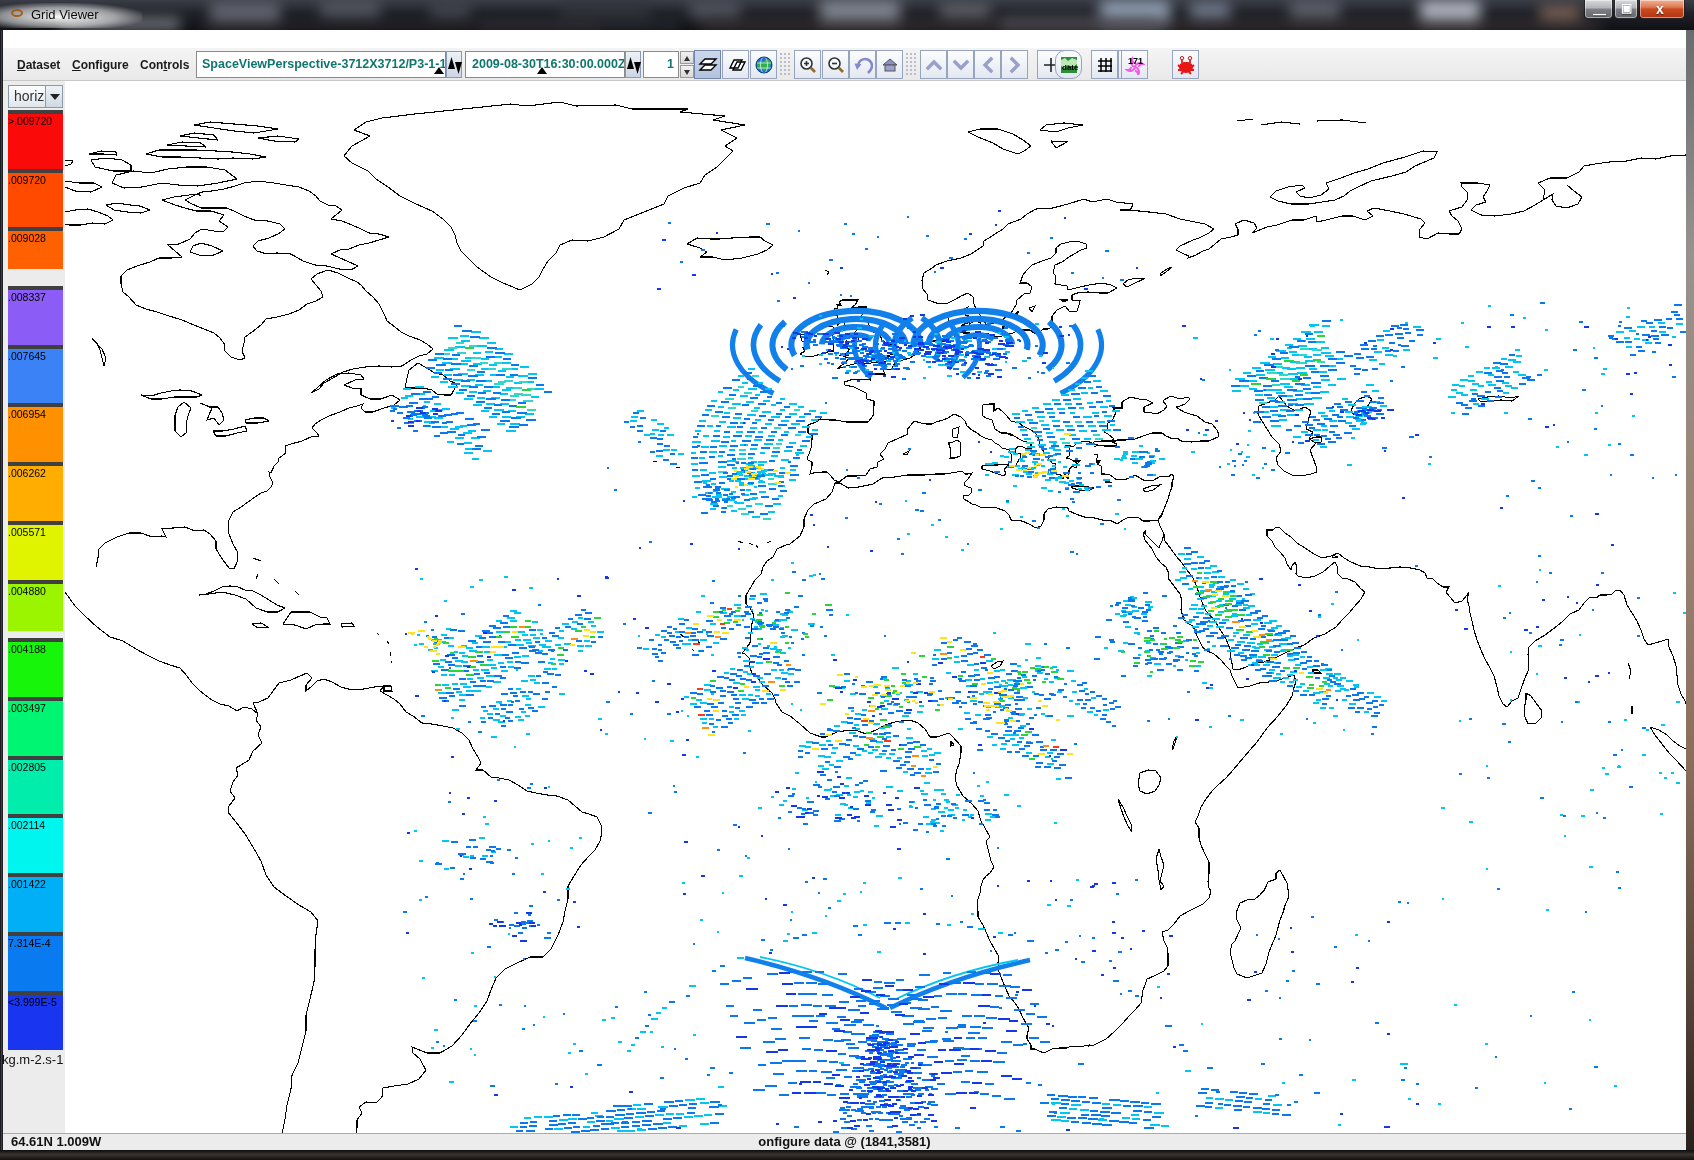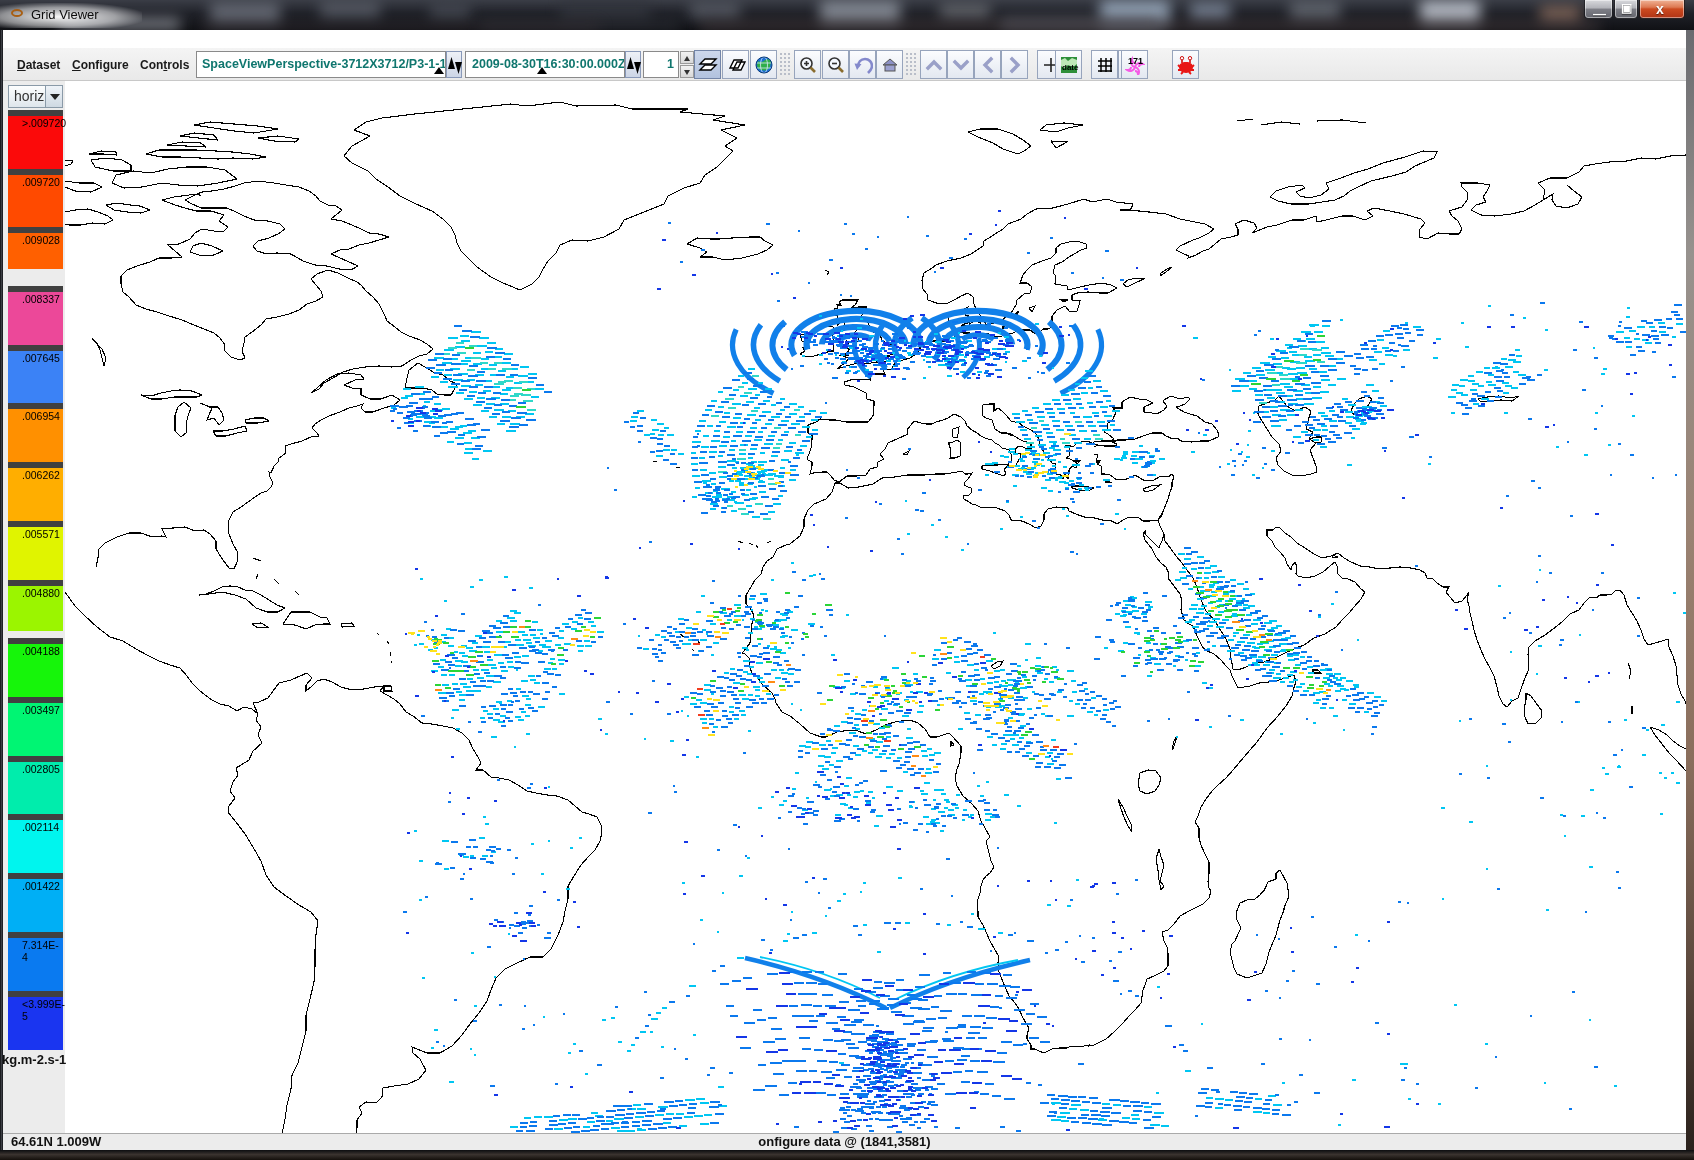--- a/index.html
+++ b/index.html
@@ -30,22 +30,22 @@
 .mspin:after{content:"";position:absolute;left:3px;width:0;height:0;border-left:3.5px solid transparent;border-right:3.5px solid transparent}
 .mspin.u:after{top:4px;border-bottom:5px solid #333}
 .mspin.d:after{top:4px;border-top:5px solid #333}
 .tbtn{position:absolute;top:2px;width:27px;height:29px;border:1px solid #97a4bc;background:linear-gradient(180deg,#fbfcfe,#e3e8f1);display:flex;align-items:center;justify-content:center}
 .sep{position:absolute;top:4px;width:13px;height:25px;background-image:radial-gradient(#b9bec9 28%,transparent 32%);background-size:4px 4px}
 
 #lpanel{position:absolute;left:3px;top:81px;width:62px;height:1052px;background:#ececec}
 #horiz{position:absolute;left:8px;top:85px;width:55px;height:23px;background:linear-gradient(180deg,#fdfefe,#dfe6ec);border:1px solid #8a9aa8;font-size:14px;color:#333;line-height:21px;padding-left:5px}
 #horiz b{position:absolute;right:0;top:0;width:17px;height:21px;border-left:1px solid #8a9aa8;background:linear-gradient(180deg,#eef3f8,#cfd9e2)}
 #horiz b:after{content:"";position:absolute;left:4px;top:8px;border-left:5px solid transparent;border-right:5px solid transparent;border-top:6px solid #222}
-.cb{position:absolute;left:8px;width:55px;border-top:6px solid #404040;font-size:10.5px;color:#000;padding:1px 0 0 14px;letter-spacing:0px}
-#units{position:absolute;left:2px;top:1052px;font-size:13px;font-weight:700;color:#111}
+.cb{position:absolute;left:8px;width:55px;border-top:4px solid #404040;font-size:10.5px;color:#000;padding:1px 0 0 0;letter-spacing:0px}
+#units{position:absolute;left:2px;top:1052px;font-size:13px;font-weight:400;color:#111}
 
 #sbar{position:absolute;left:3px;top:1133px;width:1683px;height:17px;background:#ececec;border-top:1px solid #aaa;font-size:13px;font-weight:700;color:#111;line-height:16px}
 #sbar .c{position:absolute;left:0;width:100%;text-align:center}
 #mapsvg{position:absolute;left:0;top:0}
 </style></head>
 <body>
 <div id="win">
 <svg id="mapsvg" width="1694" height="1160" viewBox="0 0 1694 1160">
 <defs>
         <clipPath id="mapc">
@@ -86,21 +86,21 @@
         <path d="M465 348h9M522 390h9M516 407h10M1251 384h10M1284 361h10M1317 336h8M1266 379h10M1313 360h8M1292 381h8M1300 375h8M448 671h8M468 657h8M475 652h8M496 637h6M503 632h7M510 627h7M435 685h6M456 671h8M525 621h6M470 667h6M511 637h8M525 627h6M445 688h6M466 675h8M480 665h8M575 631h7M581 627h5M594 618h7M558 648h6M557 655h7M551 664h5M590 637h5M450 653h4M433 644h7M434 639h4M443 643h6M435 640h7M432 661h7M1230 610h8M1237 615h8M1265 634h8M1286 650h7M1196 593h8M1203 597h7M1210 602h6M1217 606h7M1224 611h8M1225 617h7M1246 632h7M1260 642h8M1208 611h6M1215 615h7M1236 630h8M1197 573h5M1210 582h7M1223 592h5M1230 596h5M1228 601h5M1218 599h6M1225 604h7M1193 587h7M1226 610h7M1322 682h5M1259 647h6M1293 668h7M1306 677h7M1319 686h5M1263 655h7M1283 668h7M1309 685h5M1307 688h7M1198 662h6M1121 652h4M1164 639h3M1154 631h5M1169 638h6M1150 640h5M1178 642h5M1189 666h6M1161 644h6M1177 637h6M1144 638h7M1193 640h4M1144 652h6M1144 641h6M1190 661h6M1161 649h7M1173 648h7M1175 640h6M1150 672h3M1134 663h6M1148 656h3M710 681h6M691 698h5M766 662h6M740 684h5M738 691h6M779 686h6M713 612h6M713 617h6M880 720h7M866 733h6M864 745h5M885 727h5M914 747h7M877 737h7M898 749h6M875 747h5M991 659h5M1024 680h6M947 647h7M1014 689h6M947 658h5M958 676h5M972 684h6M999 701h6M1025 732h7M1021 735h7M1029 759h6M825 605h7M805 637h4M755 621h3M724 623h6M733 622h5M772 623h4M785 593h5M812 614h4M775 652h6M757 615h6M735 611h5M759 626h6M722 610h4M756 620h6M737 608h4M785 627h4M757 639h4M803 634h5M785 643h4M868 698h6M902 683h6M899 707h4M901 674h5M875 709h4M884 680h5M829 686h6M922 677h5M880 703h4M907 702h3M892 693h6M827 700h6M935 710h5M883 726h3M891 686h4M893 691h4M886 696h6M919 656h6M1022 672h6M1017 691h3M1018 674h3M1057 679h7M1017 672h4M1050 668h3M1042 682h4M1027 683h4M1044 667h5M1051 672h4M1035 669h6M1012 688h5M1005 683h3M1055 672h3M1030 668h5" stroke="#2bd437" stroke-width="1.9" fill="none"></path>
         <path d="M470 661h8M519 627h6M435 690h7M571 639h7M1259 635h6M1266 640h6M1232 622h8M1192 581h6M1205 590h7M1326 690h5M786 665h5M768 682h7M702 728h7M685 633h6M715 637h6M868 711h7M866 738h7M912 756h7M911 766h5M921 776h5M940 654h7M1043 746h6" stroke="#ff8c14" stroke-width="1.9" fill="none"></path>
         <path d="M491 647h7M512 632h6M490 652h6M497 647h7M584 630h6M570 645h5M583 636h6M590 632h6M436 654h4M432 641h5M424 647h4M427 637h3M418 631h7M428 639h4M437 643h5M430 651h7M411 634h3M438 641h4M436 645h3M408 633h7M458 647h7M433 647h3M1252 631h6M1211 608h6M1239 627h7M1253 637h8M1202 582h7M1215 591h7M1222 596h7M1212 595h6M1299 673h5M1270 659h7M1316 689h7M1323 693h5M770 643h7M707 699h5M713 700h7M744 687h5M713 711h6M762 691h7M708 735h7M780 690h6M693 624h6M707 616h7M717 620h5M714 632h6M734 620h7M722 633h7M826 735h6M812 749h7M835 741h7M933 767h5M940 638h7M947 642h5M960 650h6M987 673h6M1001 691h6M1007 696h7M981 684h5M1001 697h7M993 702h7M1006 711h6M1067 754h6M1038 754h7M845 714h4M874 685h7M820 704h6M861 687h6M869 686h5M837 675h6M895 693h5M912 701h3M885 690h6M881 695h6M855 677h3M900 686h5M911 653h5M884 686h6M870 706h6M905 701h4M906 683h4M863 719h6M872 695h6M913 683h5M868 723h6M915 703h3M929 692h6M1056 720h4M987 706h7M991 706h5M986 710h4M1038 701h4M940 705h4M948 699h5M996 706h3M1008 697h4M1042 706h6M1010 721h6M988 694h5M996 723h6M983 703h7M1020 684h4M1005 709h3M998 692h5M1004 697h5M984 706h5M1002 723h3M970 698h7M748 479h7M758 469h6M746 467h7M752 476h3M773 471h5M745 472h6M734 471h3M731 479h6M756 467h5M775 483h6M785 473h6M734 476h5M735 487h3M744 485h4M751 474h6M744 469h5M1064 434h7M1027 468h4M1051 471h6M1062 476h7M1021 454h5M1036 464h6M1044 472h4M1016 470h6M1038 473h6M1040 455h6M1023 470h4M1035 455h4M1009 466h6M1034 466h3M1042 472h6M1033 477h5M1034 475h5M1025 453h5" stroke="#ffe21c" stroke-width="1.9" fill="none"></path>
         <path d="M697 689h6M698 715h7M727 609h5M720 624h5M693 644h7M861 721h7M884 741h7M980 657h5M1053 747h6" stroke="#f23c1e" stroke-width="1.9" fill="none"></path>
 </g>
 </svg>
 <div id="lpanel"></div>
 <div class="cb" style="top:110px;height:59px;background:#fb0a0a">&gt;.009720</div>
     <div class="cb" style="top:169px;height:59px;background:#ff4a00">.009720</div>
     <div class="cb" style="top:227px;height:42px;background:#ff6000">.009028</div>
-    <div class="cb" style="top:286px;height:61px;background:#ec4899">.008337</div>
+    <div class="cb" style="top:286px;height:61px;background:#8b5cf6">.008337</div>
     <div class="cb" style="top:345px;height:59px;background:#3b82f6">.007645</div>
     <div class="cb" style="top:403px;height:59px;background:#ff9000">.006954</div>
     <div class="cb" style="top:462px;height:59px;background:#ffae00">.006262</div>
     <div class="cb" style="top:521px;height:59px;background:#e0f400">.005571</div>
     <div class="cb" style="top:580px;height:51px;background:#9bf500">.004880</div>
     <div class="cb" style="top:638px;height:59px;background:#16f50a">.004188</div>
     <div class="cb" style="top:697px;height:59px;background:#00f573">.003497</div>
     <div class="cb" style="top:756px;height:59px;background:#00edac">.002805</div>
     <div class="cb" style="top:814px;height:59px;background:#00f5ee">.002114</div>
     <div class="cb" style="top:873px;height:59px;background:#00aff5">.001422</div>
@@ -229,21 +229,21 @@
       <div class="tbtn" style="left:998px;">
         <svg width="20" height="20" viewBox="0 0 20 20">
           <path d="M7 4l6 6-6 6" fill="none" stroke="#9aa0c8" stroke-width="3.4" stroke-linecap="square"></path>
         </svg>
       </div>
       <div class="tbtn" style="left:1034px;">
         <svg width="20" height="20" viewBox="0 0 20 20">
           <path d="M10 3v14M3 10h14" stroke="#222" stroke-width="1.6"></path>
         </svg>
       </div>
-      <div class="tbtn" style="left:1052px;">
+      <div class="tbtn" style="left:1052px;border-radius:10px;">
         <svg width="20" height="20" viewBox="0 0 20 20">
           <rect x="2" y="2" width="16" height="16" fill="#2e8f3a"></rect>
           <path d="M2 5l4-2 3 3 4-3 5 2v4l-4 3-5-2-4 3-3-2z" fill="#bfe8b8"></path>
           <text x="3" y="15" font-size="8" font-weight="bold" fill="#000">date</text>
         </svg>
       </div>
       <div class="tbtn" style="left:1088px;">
         <svg width="20" height="20" viewBox="0 0 20 20">
           <path d="M6 3v14M11 3v14M16 3v14M3 6h14M3 11h14M3 16h14" stroke="#000" stroke-width="1.5"></path>
         </svg>

